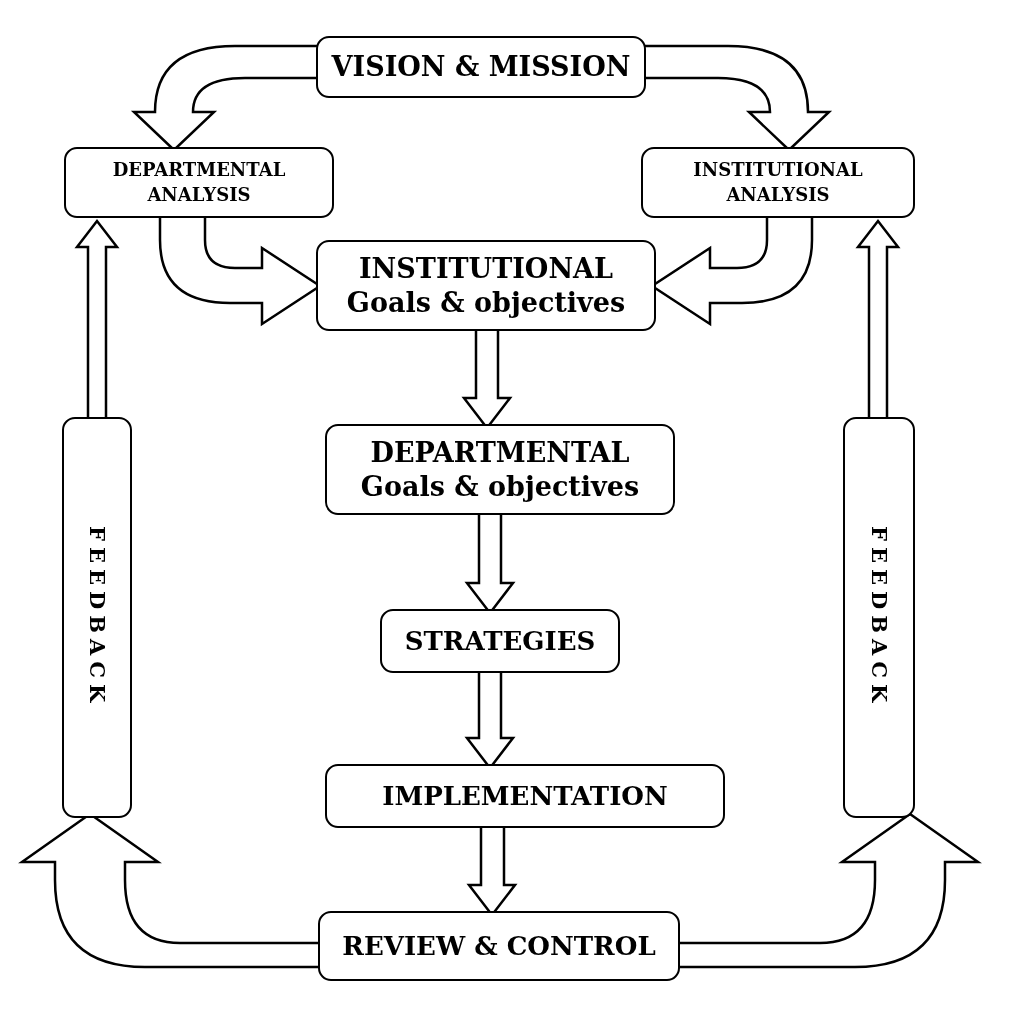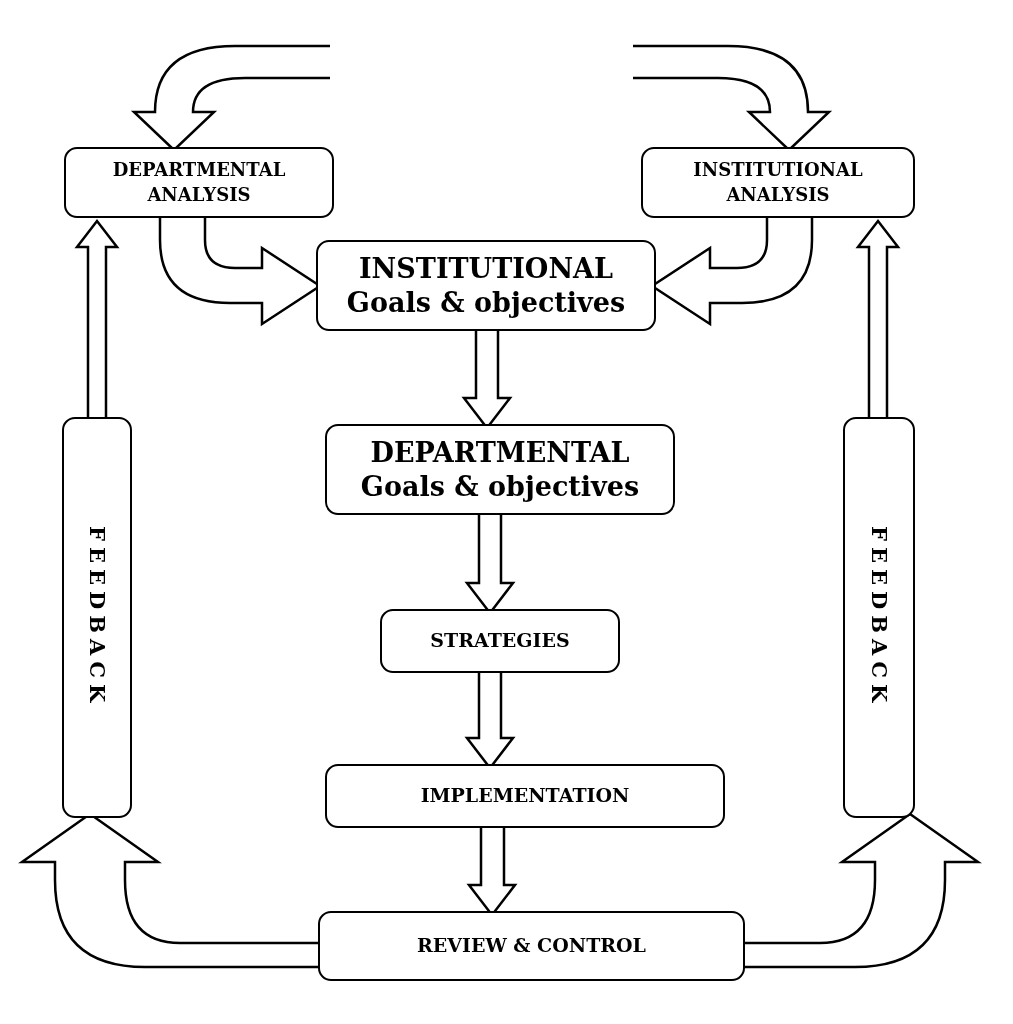--- a/index.html
+++ b/index.html
@@ -28,37 +28,37 @@
     display: flex;
     flex-direction: column;
     align-items: center;
     justify-content: center;
     text-align: center;
     font-weight: bold;
     z-index: 2;
     line-height: 1.25;
   }
   .big   { font-size: 27px; }
-  .mid   { font-size: 19px; }
+  .mid   { font-size: 26px; }
   .small { font-size: 18px; line-height: 1.35; }
   .vbox {
     writing-mode: vertical-rl;
     text-orientation: mixed;
     font-size: 21px;
     letter-spacing: 6px;
   }
   
   #vision        { left: 316px; top: 36px;  width: 330px; height: 62px; }
   #dept-analysis { left: 64px;  top: 147px; width: 270px; height: 71px; }
   #inst-analysis { left: 641px; top: 147px; width: 274px; height: 71px; }
   #inst-goals    { left: 316px; top: 240px; width: 340px; height: 91px; }
   #dept-goals    { left: 325px; top: 424px; width: 350px; height: 91px; }
   #strategies    { left: 380px; top: 609px; width: 240px; height: 64px; }
   #implementation{ left: 325px; top: 764px; width: 400px; height: 64px; }
-  #review        { left: 318px; top: 911px; width: 427px; height: 70px; }
+  #review        { left: 318px; top: 911px; width: 362px; height: 70px; }
   #feedback-left { left: 62px;  top: 417px; width: 70px;  height: 401px; }
   #feedback-right{ left: 843px; top: 417px; width: 72px;  height: 401px; }
 </style>
 </head>
 <body>
 
 <div class="canvas">
 
   <svg width="1013" height="1024" viewBox="0 0 1013 1024">
 
@@ -80,20 +80,23 @@
 
     <path class="arrow" d="M 88 422 V 247 H 77 L 97 221 L 117 247 H 106 V 422"></path>
 
     <path class="arrow" d="M 869 422 V 247 H 858 L 878 221 L 898 247 H 887 V 422"></path>
 
     <path class="arrow" d="M 325 943 H 180 Q 125 943, 125 880 V 862 H 158 L 90 814 L 22 862 H 55 V 880 Q 55 967, 145 967 H 325"></path>
 
     <path class="arrow" d="M 675 943 H 820 Q 875 943, 875 880 V 862 H 842 L 910 814 L 978 862 H 945 V 880 Q 945 967, 855 967 H 675"></path>
   </svg>
 
+  <div class="box big" id="vision">
+    <span>VISION &amp; MISSION</span>
+  </div>
 
   <div class="box small" id="dept-analysis">
     <span>DEPARTMENTAL</span>
     <span>ANALYSIS</span>
   </div>
 
   <div class="box small" id="inst-analysis">
     <span>INSTITUTIONAL</span>
     <span>ANALYSIS</span>
   </div>

